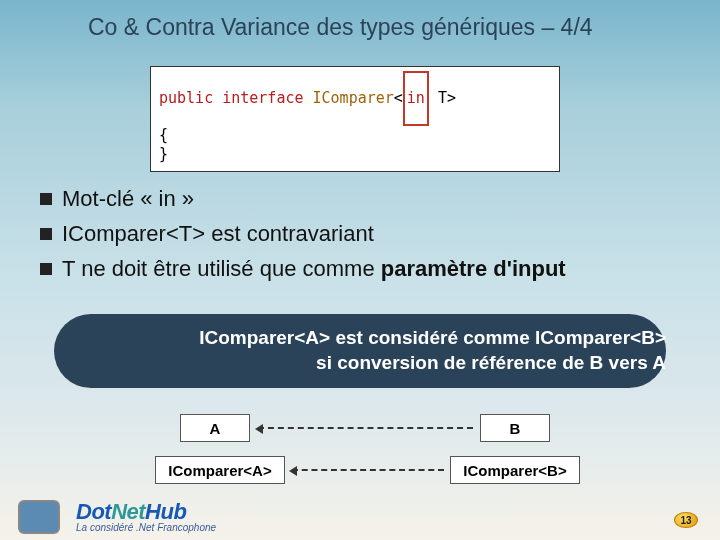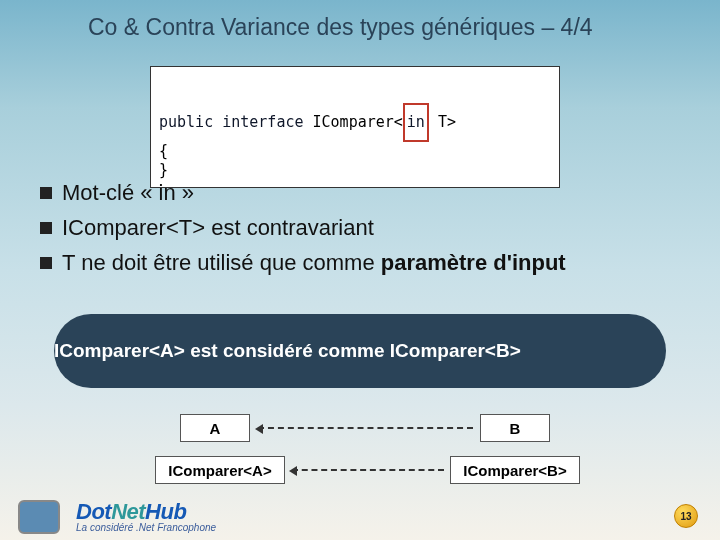--- a/index.html
+++ b/index.html
@@ -25,31 +25,30 @@
     left: 150px;
     width: 410px;
     border: 1px solid #333;
     background: #fff;
     padding: 4px 8px 8px 8px;
     font-family: "Courier New", monospace;
     font-size: 15px;
     line-height: 1.25;
   }
   .code-box pre { white-space: pre; }
-  .kw { color: #0f172a; }
-  .type { color: #000000; }
+  .kw { color: #b91c1c; }
+  .type { color: #a16207; }
   .in-hl {
     border: 2px solid #c0392b;
-    padding: 8px 2px;
+    padding: 16px 2px;
     display: inline-block;
-    margin-top: 32px;
   }
   .bullets {
     position: absolute;
-    top: 178px;
+    top: 184px;
     left: 40px;
     right: 40px;
     font-size: 22px;
     color: #111;
     line-height: 1.4;
   }
   .bullets li {
     list-style: none;
     margin-bottom: 4px;
     padding-left: 24px;
@@ -67,21 +66,21 @@
     position: absolute;
     top: 314px;
     left: 54px;
     width: 612px;
     height: 74px;
     background: #2a4358;
     border-radius: 37px;
     color: #fff;
     font-size: 19px;
     font-weight: bold;
-    text-align: left;
+    text-align: right;
     display: flex;
     flex-direction: column;
     justify-content: center;
     line-height: 1.3;
   }
   .dbox {
     position: absolute;
     width: 132px;
     height: 28px;
     background: #fff;
@@ -137,21 +136,21 @@
   .logo-sub {
     font-size: 10px;
     font-style: italic;
     color: #3a5c9b;
   }
   .page-num {
     position: absolute;
     bottom: 12px;
     right: 22px;
     width: 24px;
-    height: 24px;
+    height: 16px;
     border-radius: 50%;
     background: radial-gradient(circle at 35% 30%, #ffdb5c, #e09a10);
     border: 1px solid #c08000;
     font-size: 10px;
     font-weight: bold;
     color: #222;
     display: flex;
     align-items: center;
     justify-content: center;
     margin-top: 8px;
@@ -170,20 +169,23 @@
 
 <ul class="bullets">
   <li><span class="sq"></span><span>Mot-clé « in »</span></li>
   <li><span class="sq"></span><span>IComparer&lt;T&gt; est contravariant</span></li>
   <li><span class="sq"></span><span>T ne doit être utilisé que comme </span><b>paramètre d'input</b></li>
 </ul>
 
 <div class="callout">
   <div>
     <span>IComparer&lt;A&gt;</span><span> est considéré comme </span><span>IComparer&lt;B&gt;</span>
+  </div>
+  <div>
+    <span>si conversion de référence de </span><span>B vers A</span>
   </div>
 </div>
 
 <div id="box-a" class="dbox">A</div>
 <div id="box-b" class="dbox">B</div>
 <div id="box-ica" class="dbox">IComparer&lt;A&gt;</div>
 <div id="box-icb" class="dbox">IComparer&lt;B&gt;</div>
 <div id="arr1" class="arrow"></div>
 <div id="arr2" class="arrow"></div>
 

